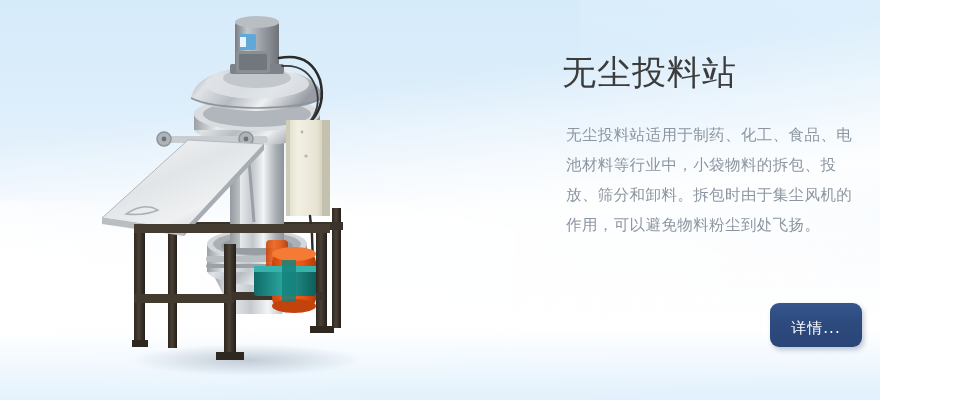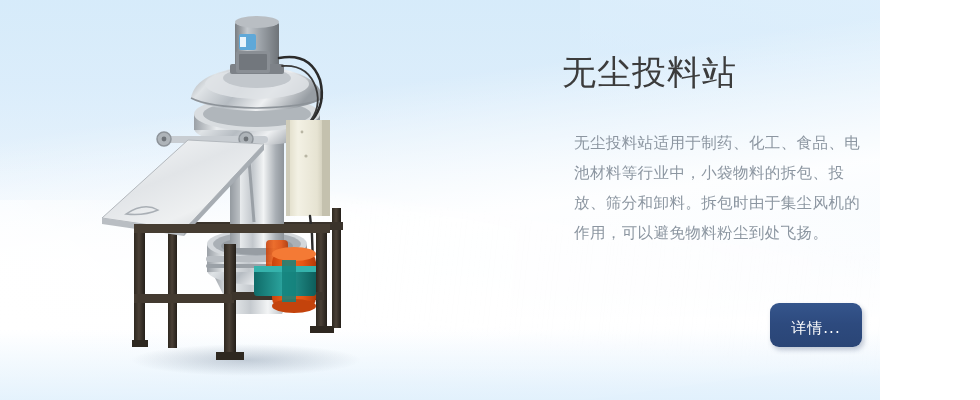--- a/index.html
+++ b/index.html
@@ -99,21 +99,21 @@
   .title {
     font-size: 34px;
     line-height: 44px;
     color: #3c3c3c;
     font-weight: 400;
     letter-spacing: 1px;
     margin: 0;
     white-space: nowrap;
   }
   .desc {
-    margin: 12px;
+    margin: 4px;
     padding-top: 22px;
     font-size: 15.5px;
     line-height: 30px;
     color: #8c96a1;
     letter-spacing: 0.4px;
     width: 300px;
     font-family: Liberation Serif, serif;
   }
 
   .detail-btn {

